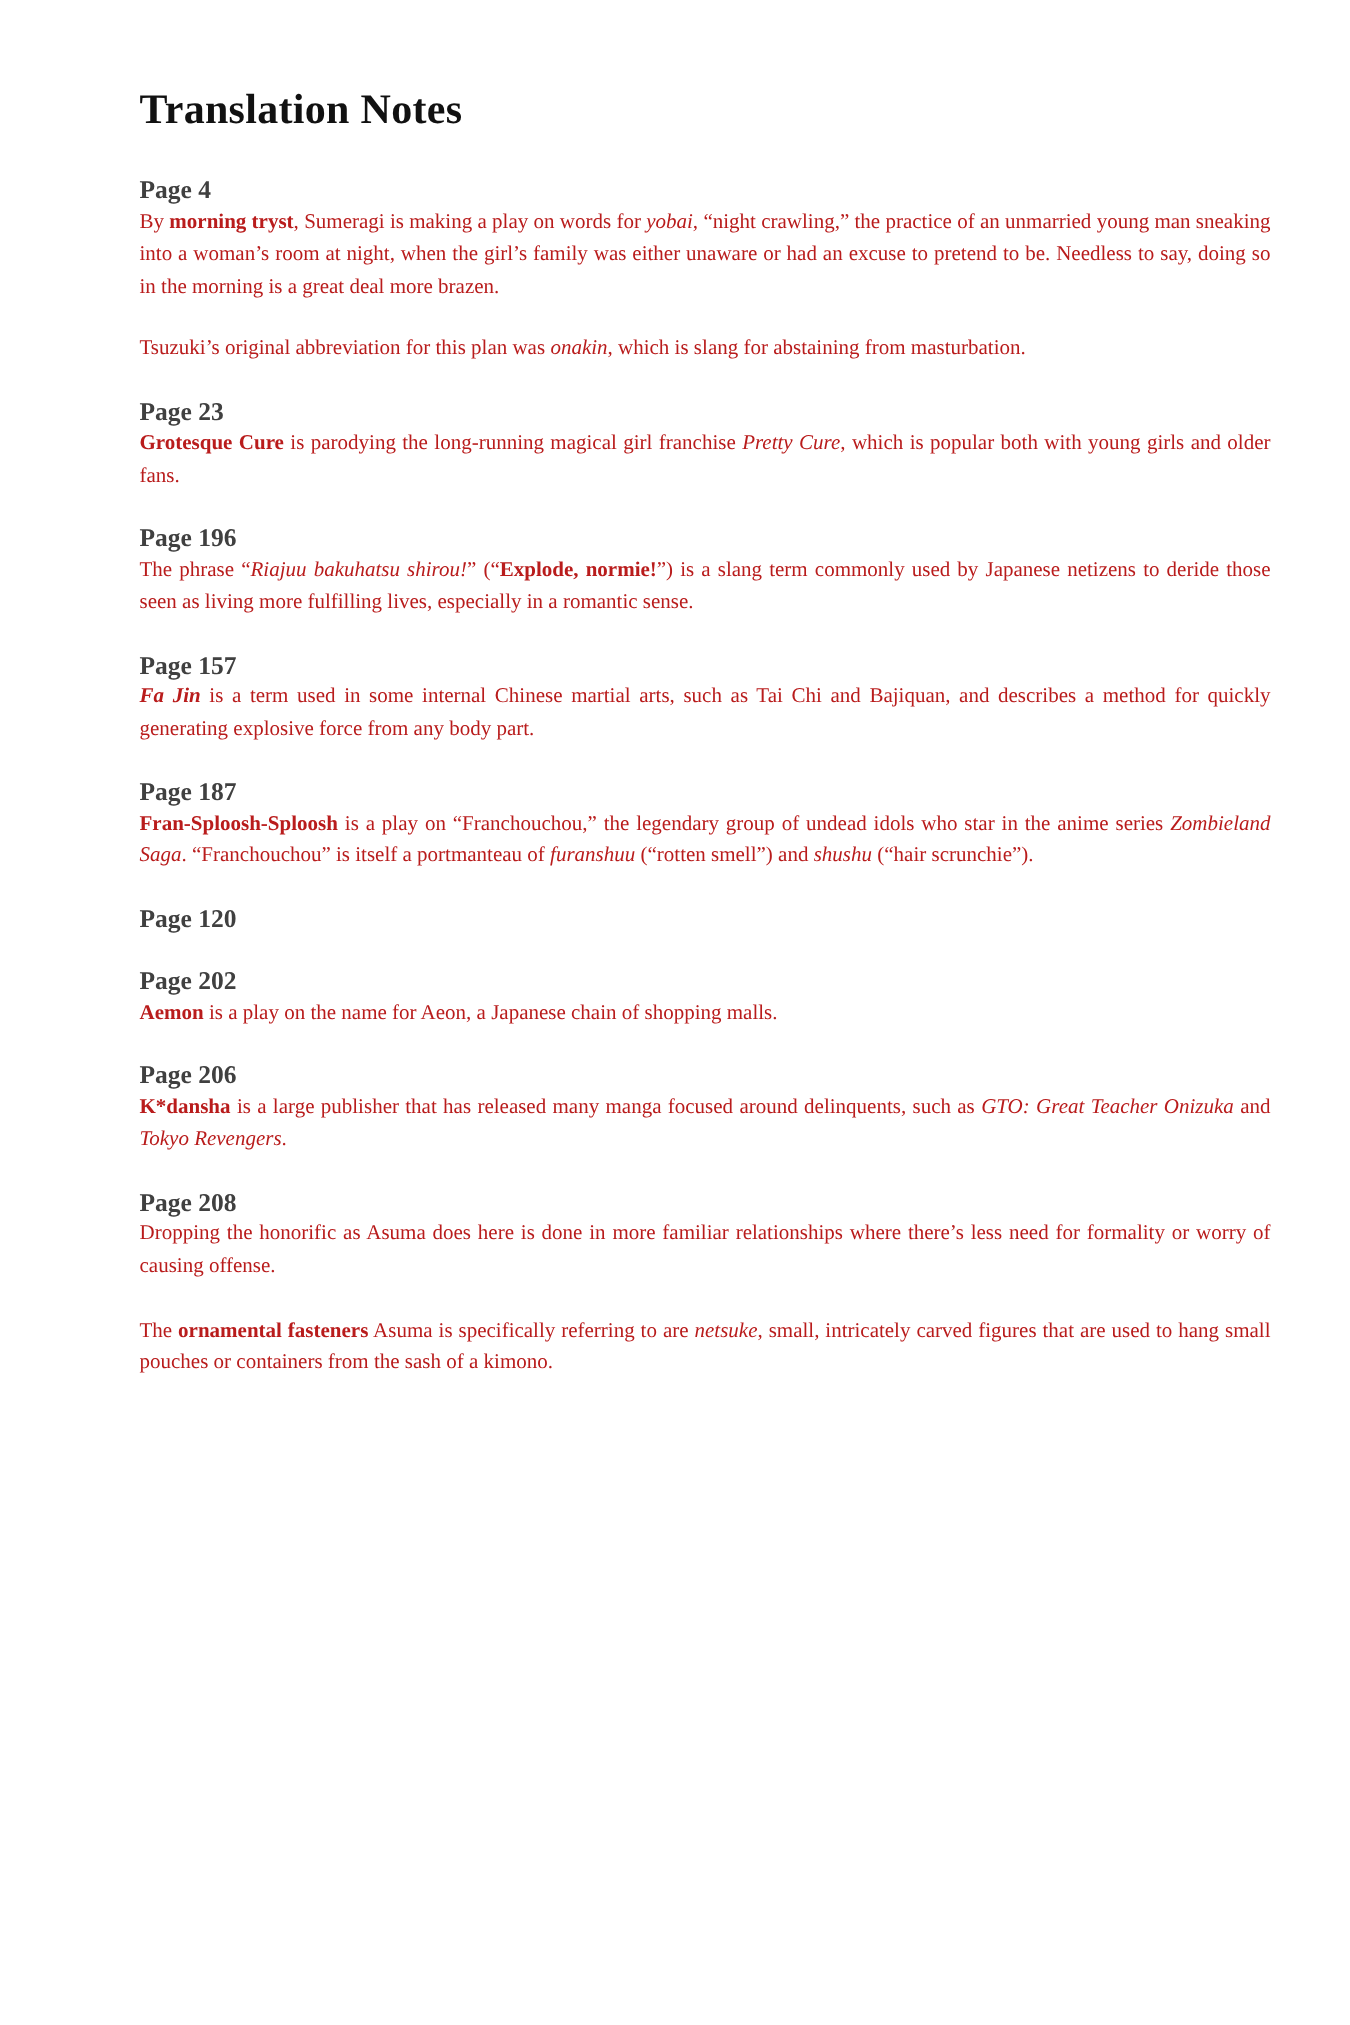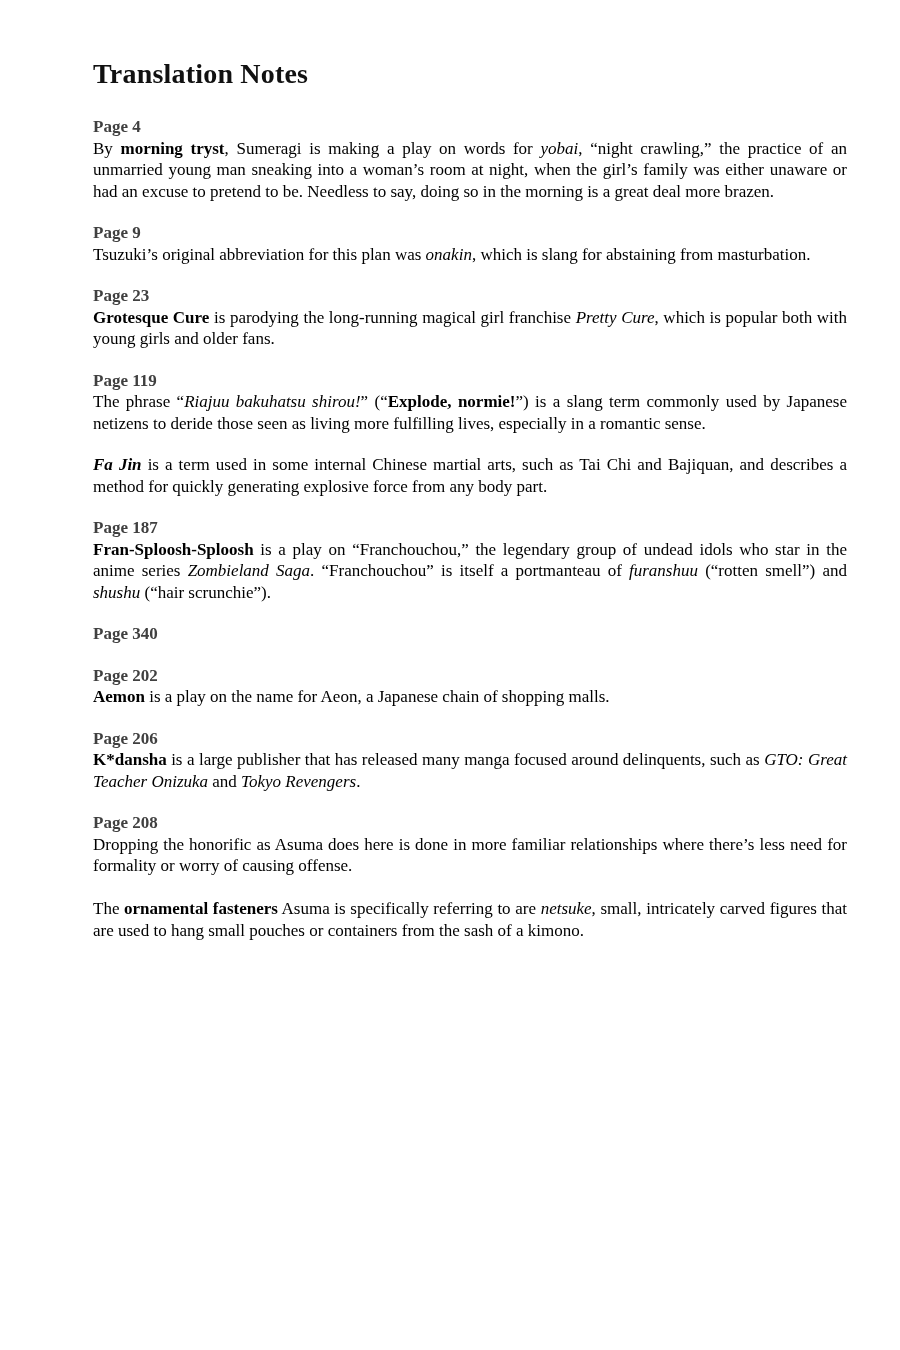--- a/index.html
+++ b/index.html
@@ -24,60 +24,60 @@
   }
   .notes { }
   .note { margin-bottom: 20px; }
   .note-heading {
     font-weight: 700;
     font-size: 17px;
     line-height: 21.5px;
     color: #404040;
   }
   .note-paragraph {
-    font-size: 17px;
+    font-size: 14px;
     line-height: 21.5px;
     text-align: justify;
-    color: #000000;
+    color: #b91c1c;
   }
   .note-paragraph + .note-paragraph { margin-top: 21.5px; }
   .b { font-weight: 700; }
   .i { font-style: italic; }
 </style>
 </head>
 <body>
 
 <div class="page">
   <h1 class="title">Translation Notes</h1>
   <div class="notes">
       <section class="note">
         <div class="note-heading">Page 4</div>
         <p class="note-paragraph"><span>By </span><span class="b">morning tryst</span><span>, Sumeragi is making a play on words for </span><span class="i">yobai</span><span>, “night crawling,” the practice of an unmarried young man sneaking into a woman’s room at night, when the girl’s family was either unaware or had an excuse to pretend to be. Needless to say, doing so in the morning is a great deal more brazen.</span></p>
       </section>
       <section class="note">
-        <div class="note-heading">Page 9</div>
         <p class="note-paragraph"><span>Tsuzuki’s original abbreviation for this plan was </span><span class="i">onakin</span><span>, which is slang for abstaining from masturbation.</span></p>
       </section>
       <section class="note">
         <div class="note-heading">Page 23</div>
         <p class="note-paragraph"><span class="b">Grotesque Cure</span><span> is parodying the long-running magical girl franchise </span><span class="i">Pretty Cure</span><span>, which is popular both with young girls and older fans.</span></p>
       </section>
       <section class="note">
-        <div class="note-heading">Page 119</div>
+        <div class="note-heading">Page 196</div>
         <p class="note-paragraph"><span>The phrase “</span><span class="i">Riajuu bakuhatsu shirou!</span><span>” (“</span><span class="b">Explode, normie!</span><span>”) is a slang term commonly used by Japanese netizens to deride those seen as living more fulfilling lives, especially in a romantic sense.</span></p>
       </section>
       <section class="note">
+        <div class="note-heading">Page 157</div>
         <p class="note-paragraph"><span class="b i">Fa Jin</span><span> is a term used in some internal Chinese martial arts, such as Tai Chi and Bajiquan, and describes a method for quickly generating explosive force from any body part.</span></p>
       </section>
       <section class="note">
         <div class="note-heading">Page 187</div>
         <p class="note-paragraph"><span class="b">Fran-Sploosh-Sploosh</span><span> is a play on “Franchouchou,” the legendary group of undead idols who star in the anime series </span><span class="i">Zombieland Saga</span><span>. “Franchouchou” is itself a portmanteau of </span><span class="i">furanshuu</span><span> (“rotten smell”) and </span><span class="i">shushu</span><span> (“hair scrunchie”).</span></p>
       </section>
       <section class="note">
-        <div class="note-heading">Page 340</div>
+        <div class="note-heading">Page 120</div>
       </section>
       <section class="note">
         <div class="note-heading">Page 202</div>
         <p class="note-paragraph"><span class="b">Aemon</span><span> is a play on the name for Aeon, a Japanese chain of shopping malls.</span></p>
       </section>
       <section class="note">
         <div class="note-heading">Page 206</div>
         <p class="note-paragraph"><span class="b">K*dansha</span><span> is a large publisher that has released many manga focused around delinquents, such as </span><span class="i">GTO: Great Teacher Onizuka</span><span> and </span><span class="i">Tokyo Revengers</span><span>.</span></p>
       </section>
       <section class="note">

